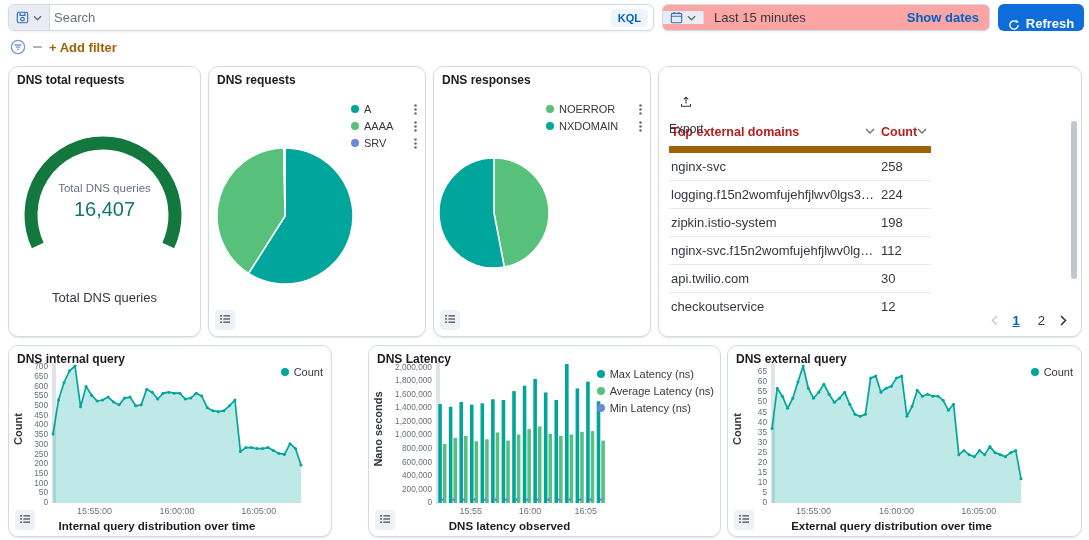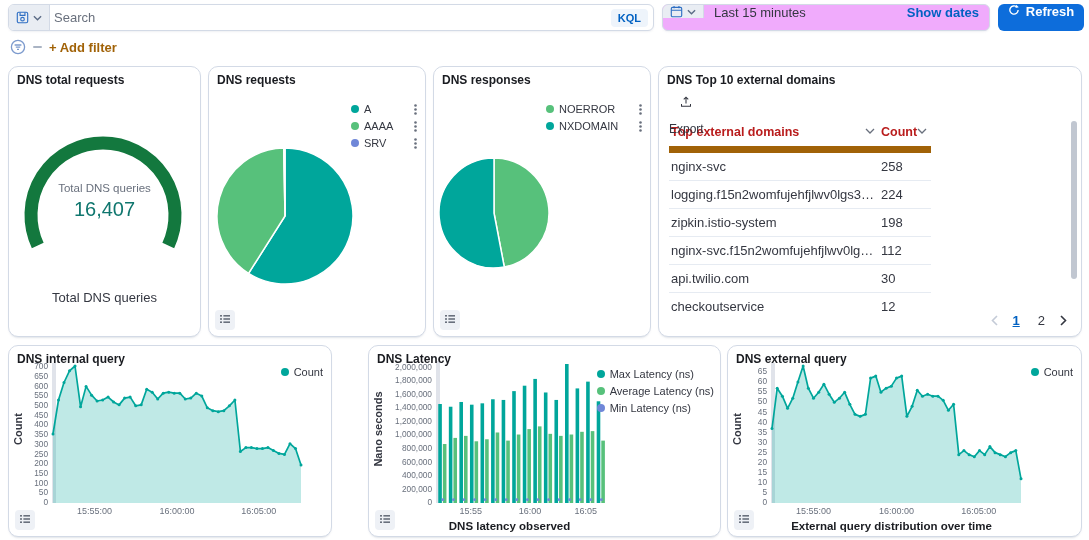--- a/index.html
+++ b/index.html
@@ -8,24 +8,24 @@
     position:relative; background:#fff; overflow:hidden;
     font-family:"Liberation Sans", sans-serif; color:#343741;
   }
   
   .topbar { position:absolute; left:8px; top:4px; width:1076px; height:27px; display:flex; gap:8px; }
   .query-group { flex:1; display:flex; align-items:stretch; border:1px solid #d3dae6; border-radius:6px; background:#fff; box-shadow:0 1px 2px rgba(152,162,179,.15); overflow:hidden; }
   .addon { display:flex; align-items:center; gap:4px; padding:0 7px; background:#e9edf3; border-right:1px solid #d3dae6; cursor:pointer; }
   .query-input { flex:1; border:none; outline:none; font-family:"Liberation Sans",sans-serif; font-size:13px; padding:0 4px; color:#343741; background:transparent; }
   .query-input::placeholder { color:#69707d; }
   .kql-badge { align-self:center; margin-right:5px; padding:3px 7px; font-size:11px; font-weight:700; color:#0061c2; background:#eef4fb; border-radius:4px; cursor:pointer; }
-  .date-group { width:328px; display:flex; align-items:flex-start; border:1px solid #d3dae6; border-radius:6px; background:#f0abfc; box-shadow:0 1px 2px rgba(152,162,179,.15); overflow:hidden; }
+  .date-group { width:328px; display:flex; align-items:center; border:1px solid #d3dae6; border-radius:6px; background:#fca5a5; box-shadow:0 1px 2px rgba(152,162,179,.15); overflow:hidden; }
   .date-value { flex:1; display:flex; align-items:center; padding:0 10px; font-size:13px; color:#343741; cursor:pointer; }
   .show-dates { display:flex; align-items:center; padding:0 10px; font-size:13px; font-weight:600; color:#0061c2; cursor:pointer; }
-  .refresh-btn { width:86px; display:flex; align-items:flex-start; justify-content:center; gap:6px; background:#0d6ddb; color:#fff; font-size:13px; font-weight:600; border:none; border-radius:6px; cursor:pointer; font-family:"Liberation Sans",sans-serif; }
+  .refresh-btn { width:86px; display:flex; align-items:flex-end; justify-content:center; gap:6px; background:#0d6ddb; color:#fff; font-size:13px; font-weight:600; border:none; border-radius:6px; cursor:pointer; font-family:"Liberation Sans",sans-serif; }
   
   .filterbar { position:absolute; left:10px; top:38px; height:18px; display:flex; align-items:center; gap:7px; }
   .filter-dash { width:9px; height:2px; background:#aab4c4; border-radius:1px; }
   .add-filter { font-size:13px; font-weight:700; color:#a16207; cursor:pointer; }
   
   .panel { position:absolute; background:#fff; border:1px solid #d3dae6; border-radius:10px; box-shadow:0 2px 2px -1px rgba(152,162,179,.3); overflow:hidden; }
   .panel-title { position:absolute; top:6px; left:8px; font-size:12px; font-weight:700; color:#1a1c21; z-index:3; }
   .chart-box { position:absolute; inset:0; }
   #p-gauge   { left:8px;   top:66px;  width:193px; height:271px; }
   #p-reqpie  { left:208px; top:66px;  width:218px; height:271px; }
@@ -246,21 +246,20 @@
         <rect x="4.4" y="1" width="6.6" height="1.6"></rect>
         <rect x="1" y="4.2" width="2" height="1.6"></rect>
         <rect x="4.4" y="4.2" width="6.6" height="1.6"></rect>
         <rect x="1" y="7.4" width="2" height="1.6"></rect>
         <rect x="4.4" y="7.4" width="6.6" height="1.6"></rect>
       </svg>
   </div>
 </div>
 
 <div class="panel" id="p-table">
-  <div class="panel-title">DNS Top 10 external domains</div>
   <div class="export-row">
     <span>
       <svg width="12" height="12" viewBox="0 0 16 16" fill="none" stroke="#343741" stroke-width="1.4">
         <path d="M8 10 V2 M5 4.6 L8 1.6 L11 4.6"></path>
           <path d="M2 10.5 V13.6 H14 V10.5"></path>
       </svg>
     </span>
     <span>Export</span>
   </div>
   <table class="dtable">
@@ -403,20 +402,21 @@
         <circle cx="286.4888888888889" cy="102.58865248226951" r="1.5" fill="#00a69b"></circle>
         <circle cx="292" cy="119.1063829787234" r="1.5" fill="#00a69b"></circle>
       </svg>
     </div>
   <div class="legend" id="leg-int">
     <div class="legend-row">
       <span class="legend-dot" style="background:#00a69b"></span>
       <span class="legend-lbl">Count</span>
     </div>
   </div>
+  <div class="xlab">Internal query distribution over time</div>
   <div class="list-btn">
     <svg width="12" height="12" viewBox="0 0 12 12" fill="#69707d">
         <rect x="1" y="1" width="2" height="1.6"></rect>
         <rect x="4.4" y="1" width="6.6" height="1.6"></rect>
         <rect x="1" y="4.2" width="2" height="1.6"></rect>
         <rect x="4.4" y="4.2" width="6.6" height="1.6"></rect>
         <rect x="1" y="7.4" width="2" height="1.6"></rect>
         <rect x="4.4" y="7.4" width="6.6" height="1.6"></rect>
       </svg>
   </div>

